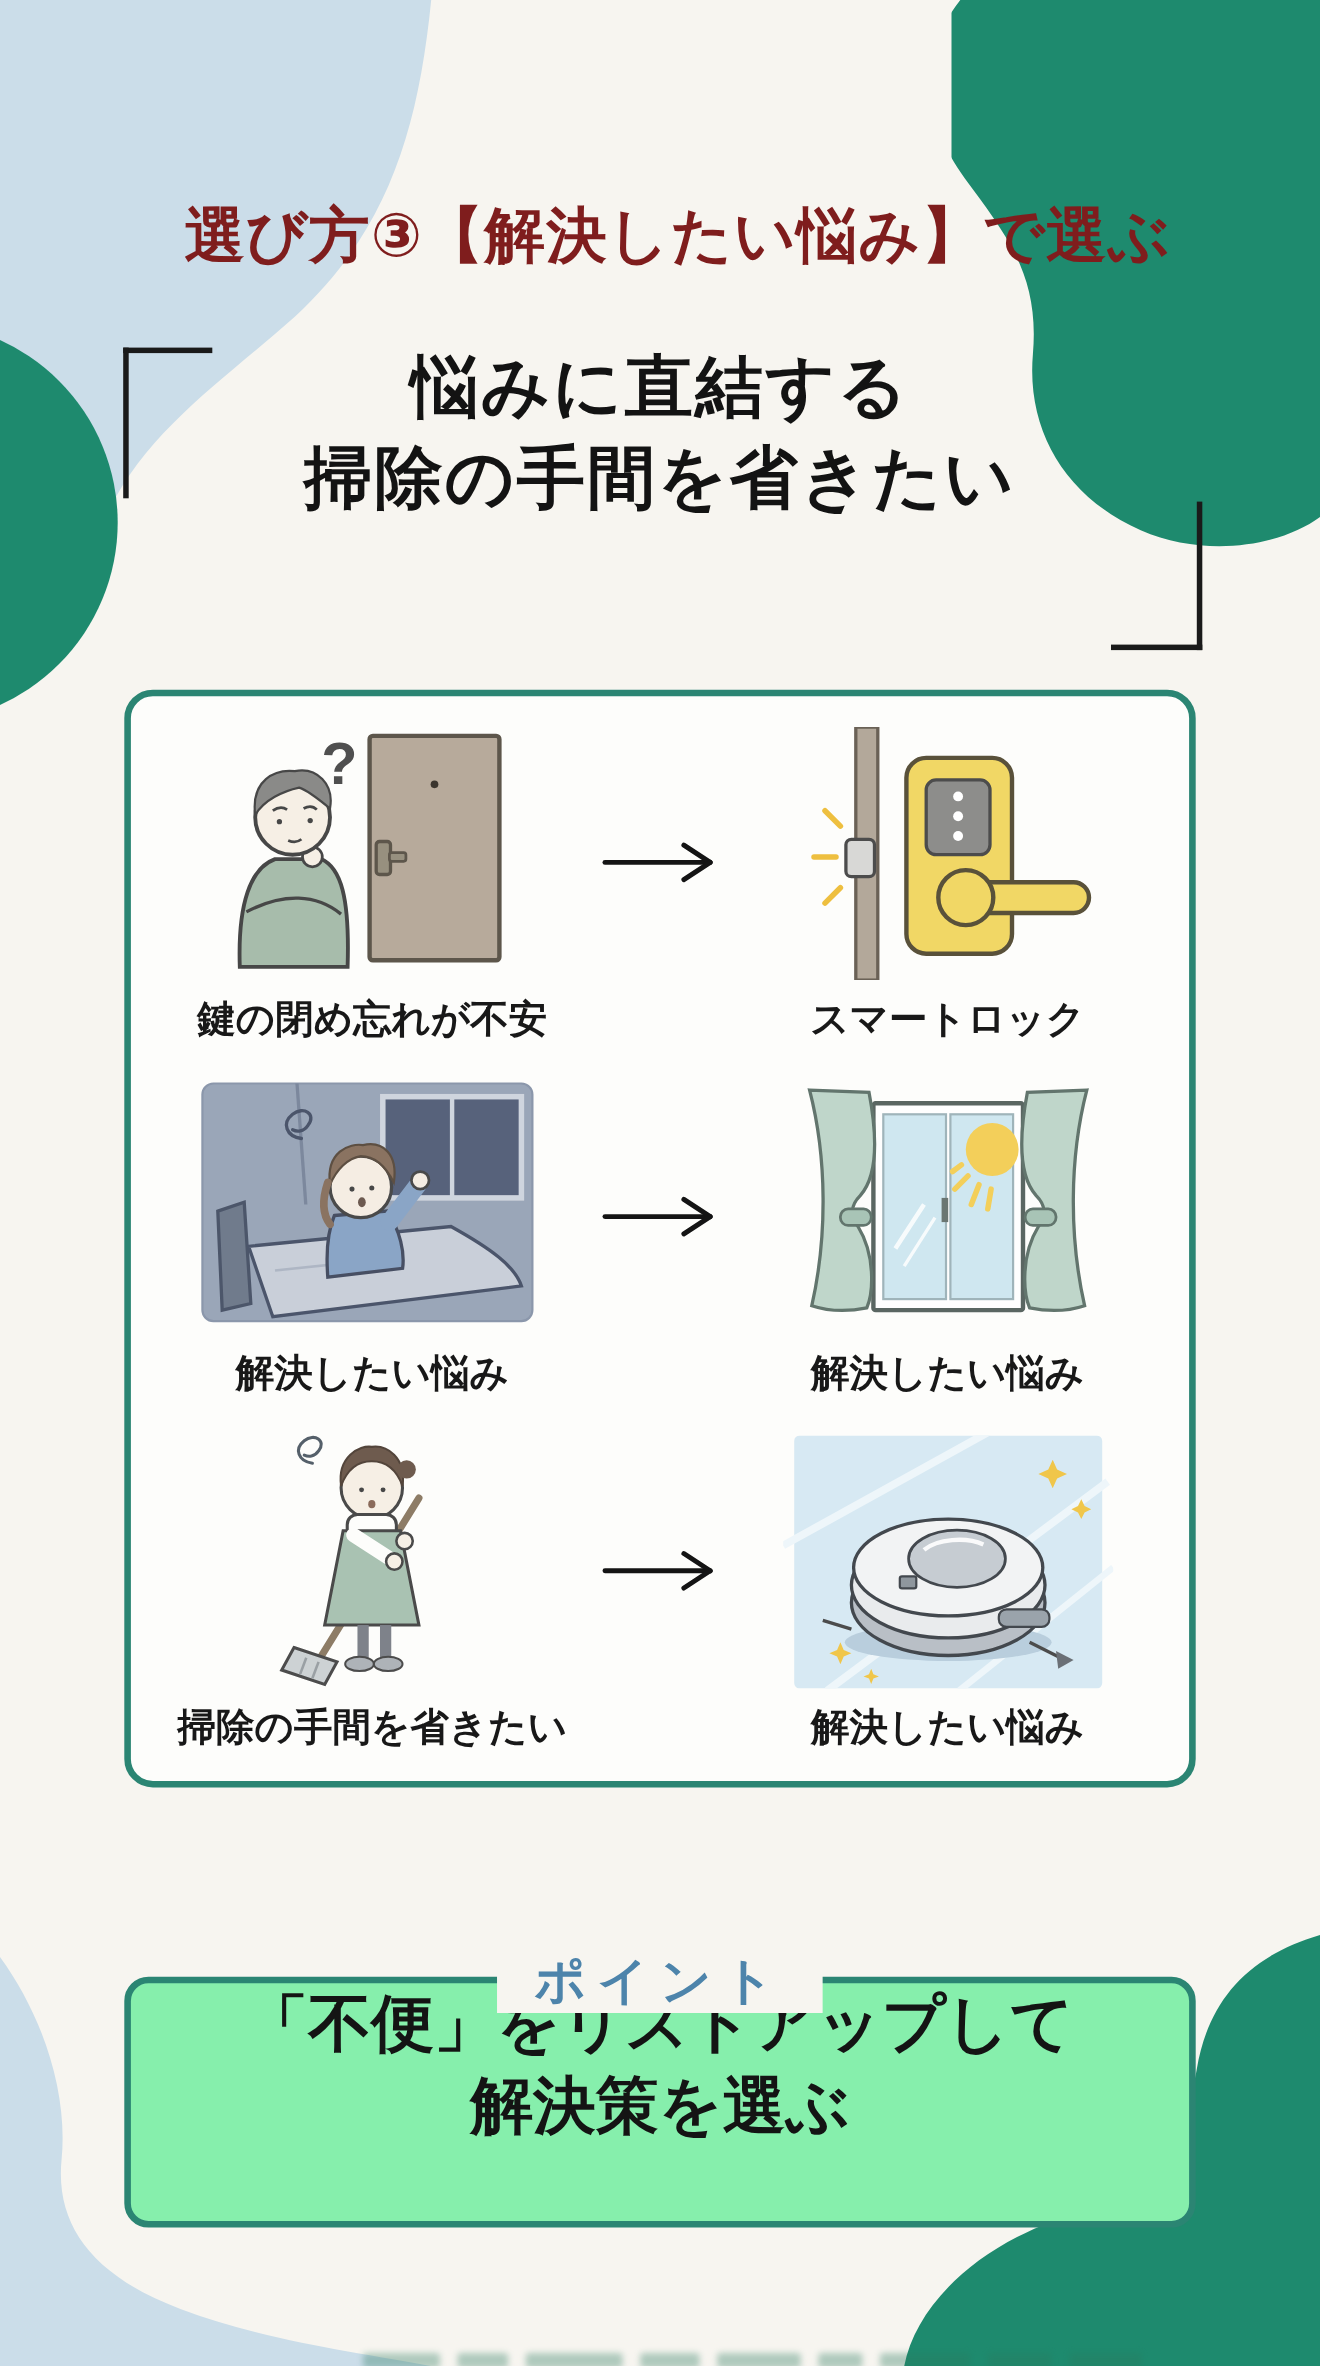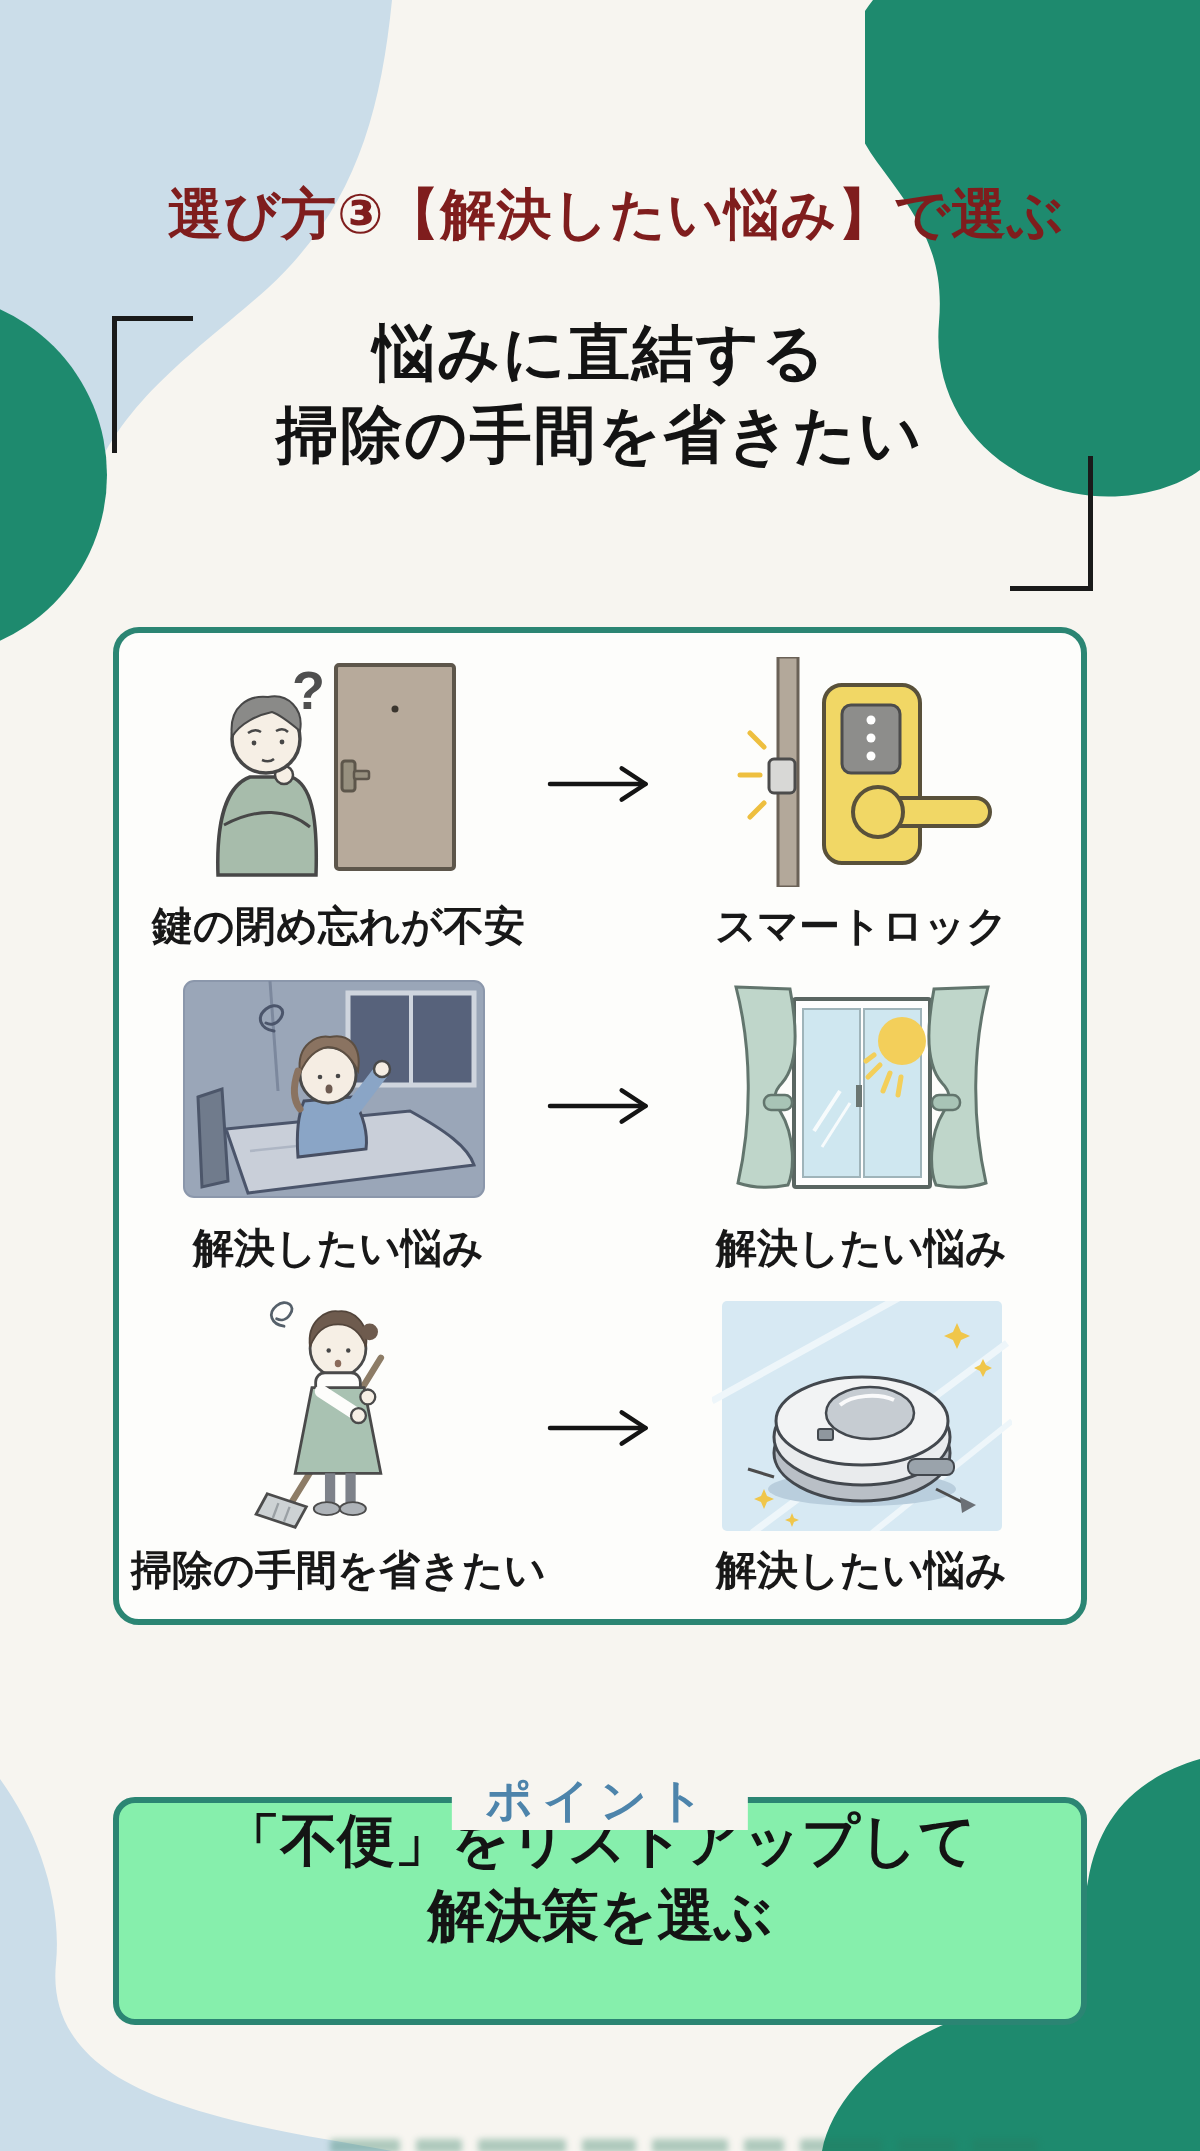--- a/index.html
+++ b/index.html
@@ -27,21 +27,21 @@
   .bracket-br{position:absolute;top:456px;left:1010px;width:78px;height:130px;
     border-bottom:5px solid #1a1a1a;border-right:5px solid #1a1a1a;}
 
   
   .main-box{position:absolute;top:627px;left:113px;width:974px;height:998px;
     box-sizing:border-box;background:#fdfdfb;border:6px solid #2b8573;border-radius:26px;
     display:grid;grid-template-rows:1fr 1fr 1fr;padding:10px 14px;}
   .row{display:flex;align-items:center;justify-content:space-between;}
   .cell{width:44%;display:flex;flex-direction:column;align-items:center;justify-content:flex-end;}
   .illus{height:232px;display:flex;align-items:flex-end;justify-content:center;}
-  .caption{font-size:41px;font-weight:800;color:#181818;margin-top:12px;white-space:nowrap;letter-spacing:0px;}
+  .caption{font-size:35px;font-weight:800;color:#181818;margin-top:12px;white-space:nowrap;letter-spacing:0px;}
   .arrow-cell{width:12%;display:flex;align-items:center;justify-content:center;padding-bottom:40px;}
 
   
   .point-box{position:absolute;top:1797px;left:113px;width:974px;height:228px;
     box-sizing:border-box;background:#86efac;border:6px solid #2b8573;border-radius:22px;}
   .point-label{position:absolute;top:-33px;left:50%;transform:translateX(-50%);
     background:#f7f5f0;padding:0 34px;font-size:46px;font-weight:800;color:#4d84ab;
     letter-spacing:10px;line-height:60px;white-space:nowrap;}
   .point-text{text-align:center;font-size:57px;font-weight:800;
     color:#141414;line-height:1.32;}

